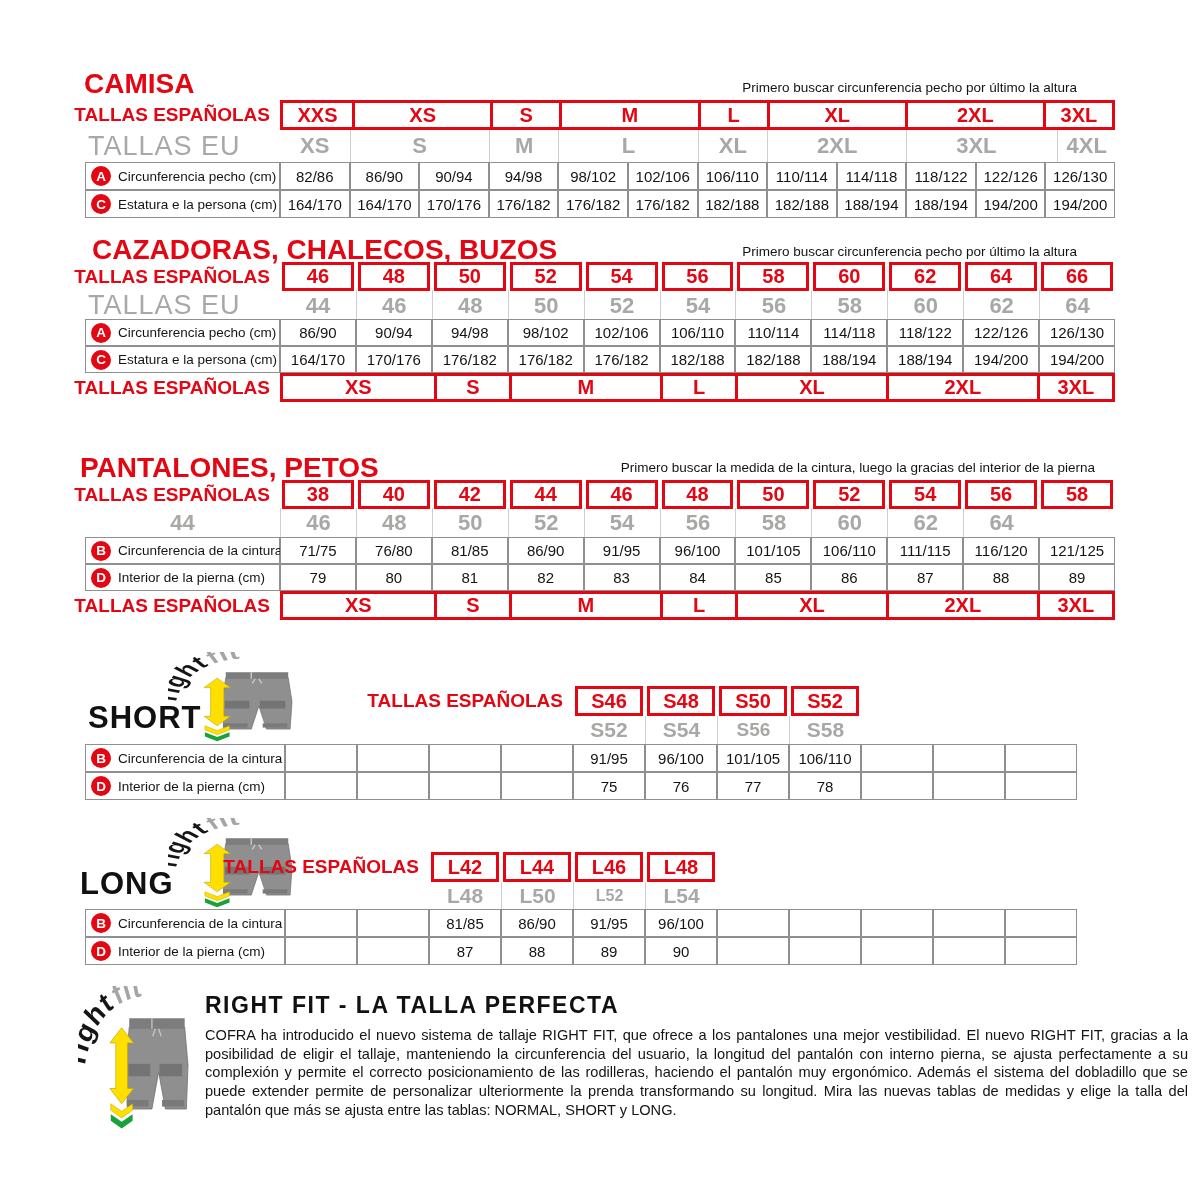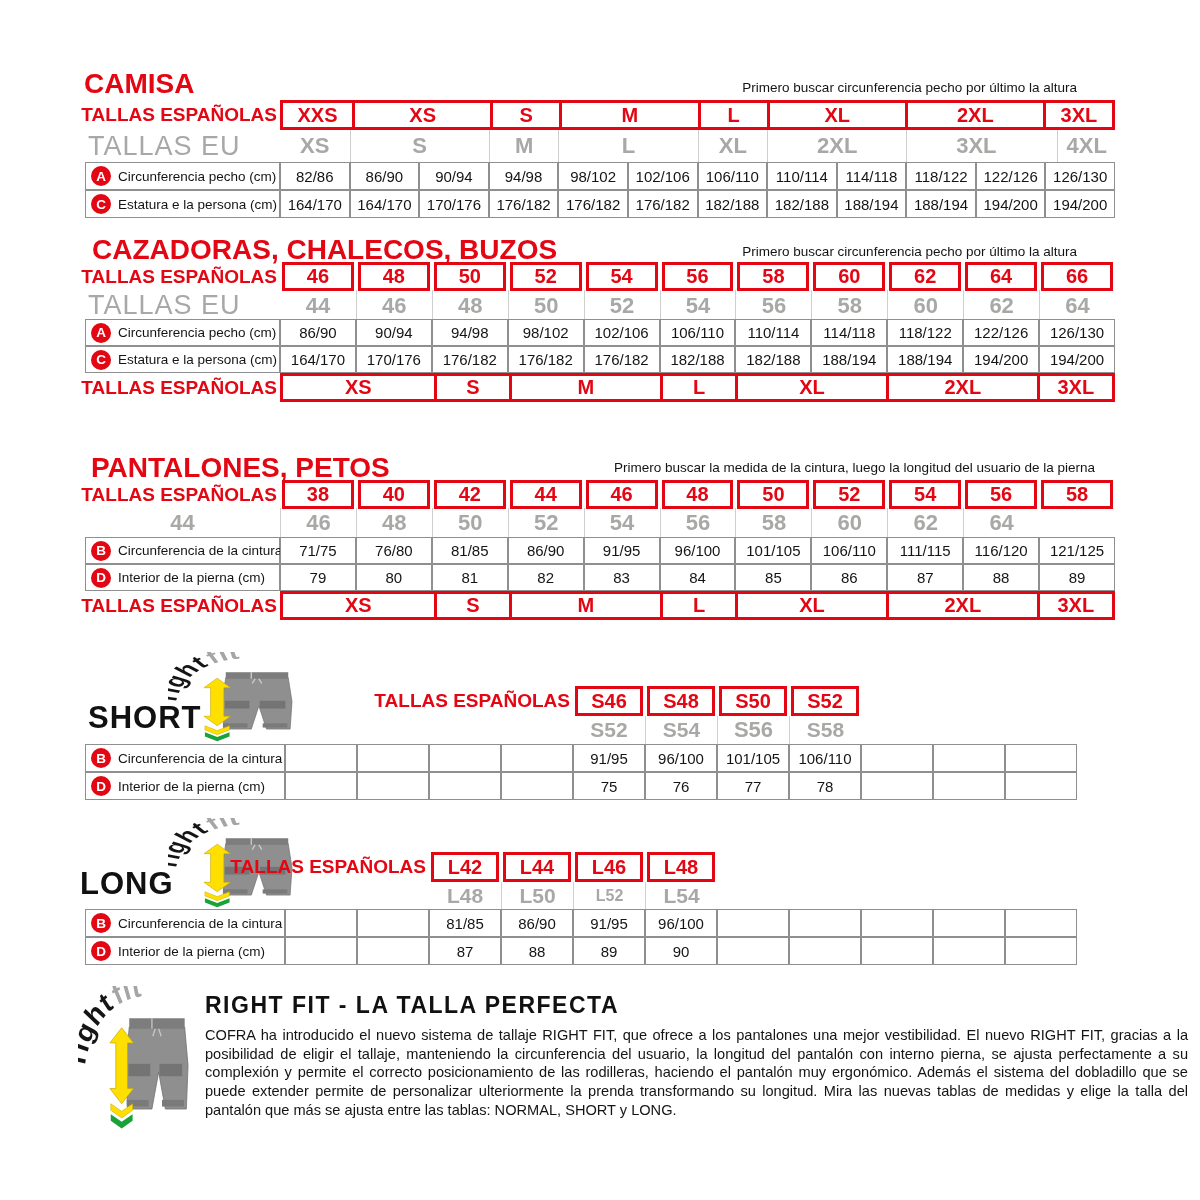--- a/index.html
+++ b/index.html
@@ -6,21 +6,21 @@
   .canvas{
     position:relative;width:1200px;height:1200px;background:#fff;overflow:hidden;
     font-family:"Liberation Sans", sans-serif;color:#141414;
   }
   .abs{position:absolute;}
   .title-red{color:var(--red);font-weight:bold;font-size:28px;letter-spacing:0px;white-space:nowrap;}
   .note{font-size:13.5px;color:#141414;text-align:right;white-space:nowrap;}
   .sec-title-black{color:#111;font-weight:bold;font-size:31px;letter-spacing:1px;white-space:nowrap;}
   .trow{display:grid;}
   .lab-red{color:var(--red);font-weight:bold;font-size:19px;display:flex;align-items:center;
-    justify-content:flex-end;padding-right:3px;white-space:nowrap;}
+    justify-content:flex-end;padding-right:10px;white-space:nowrap;}
   .lab-gray{color:var(--graytxt);font-weight:normal;font-size:27px;letter-spacing:1px;
     display:flex;align-items:center;padding-left:3px;white-space:nowrap;}
   .lab-cell{border:1px solid #8f8f8f;display:flex;align-items:center;gap:7px;padding-left:5px;
     font-size:13.5px;background:#fff;white-space:nowrap;}
   .circle{width:20px;height:20px;border-radius:50%;background:var(--red);color:#fff;font-weight:bold;
     font-size:13.5px;display:flex;align-items:center;justify-content:center;flex:0 0 20px;}
   .dcell{border:1px solid #8f8f8f;font-size:15px;display:flex;align-items:center;justify-content:center;background:#fff;}
   .red-box{border:3px solid var(--red);color:var(--red);font-weight:bold;font-size:20px;margin:0 2px;
     display:flex;align-items:center;justify-content:center;}
   .red-strip{border:3px solid var(--red);display:grid;}
@@ -174,22 +174,22 @@
           <div class="red-seg" style="grid-column: span 1;">S</div>
           <div class="red-seg" style="grid-column: span 2;">M</div>
           <div class="red-seg" style="grid-column: span 1;">L</div>
           <div class="red-seg" style="grid-column: span 2;">XL</div>
           <div class="red-seg" style="grid-column: span 2;">2XL</div>
           <div class="red-seg" style="grid-column: span 1;">3XL</div>
         </div>
       </div>
     </div>
 
-  <div class="abs title-red" style="left:91px;top:452px;">PANTALONES, PETOS</div>
-  <div class="abs note" style="left:560px;top:460px;width:535px;">Primero buscar la medida de la cintura, luego la longitud del usuario de la pierna</div>
+  <div class="abs title-red" style="left:80px;top:452px;">PANTALONES, PETOS</div>
+  <div class="abs note" style="left:560px;top:460px;width:535px;">Primero buscar la medida de la cintura, luego la gracias del interior de la pierna</div>
   <div class="abs" style="left:85px;top:480px;" id="tbl-pantalones">
       <div class="trow" style="grid-template-columns: 195px repeat(11, 1fr); width: 1030px; height: 28px;">
         <div class="lab-red">TALLAS ESPAÑOLAS</div>
         <div class="red-box">38</div>
         <div class="red-box">40</div>
         <div class="red-box">42</div>
         <div class="red-box">44</div>
         <div class="red-box">46</div>
         <div class="red-box">48</div>
         <div class="red-box">50</div>
@@ -284,21 +284,21 @@
       <div class="trow" style="grid-template-columns: 200px repeat(11, 1fr); width: 992px; height: 30px;">
         <div class="lab-red" style="grid-column: 1 / 6;">TALLAS ESPAÑOLAS</div>
         <div class="red-box" style="grid-column: 6 / span 1;">S46</div>
         <div class="red-box" style="grid-column: 7 / span 1;">S48</div>
         <div class="red-box" style="grid-column: 8 / span 1;">S50</div>
         <div class="red-box" style="grid-column: 9 / span 1;">S52</div>
       </div>
       <div class="trow" style="grid-template-columns: 200px repeat(11, 1fr); width: 992px; height: 28px; font-size: 0px;">
         <div class="gray-cell" style="grid-column: 6 / span 1; font-size: 21px;">S52</div>
         <div class="gray-cell gray-div" style="grid-column: 7 / span 1; font-size: 21px;">S54</div>
-        <div class="gray-cell gray-div" style="grid-column: 8 / span 1; font-size: 22px;">S56</div>
+        <div class="gray-cell gray-div" style="grid-column: 8 / span 1; font-size: 19px;">S56</div>
         <div class="gray-cell gray-div" style="grid-column: 9 / span 1; font-size: 21px;">S58</div>
       </div>
       <div class="trow" style="grid-template-columns: 200px repeat(11, 1fr); width: 992px; height: 28px;">
         <div class="lab-cell">
           <div class="circle">B</div>
           <div>Circunferencia de la cintura (cm)</div>
         </div>
         <div class="dcell"></div>
         <div class="dcell"></div>
         <div class="dcell"></div>

